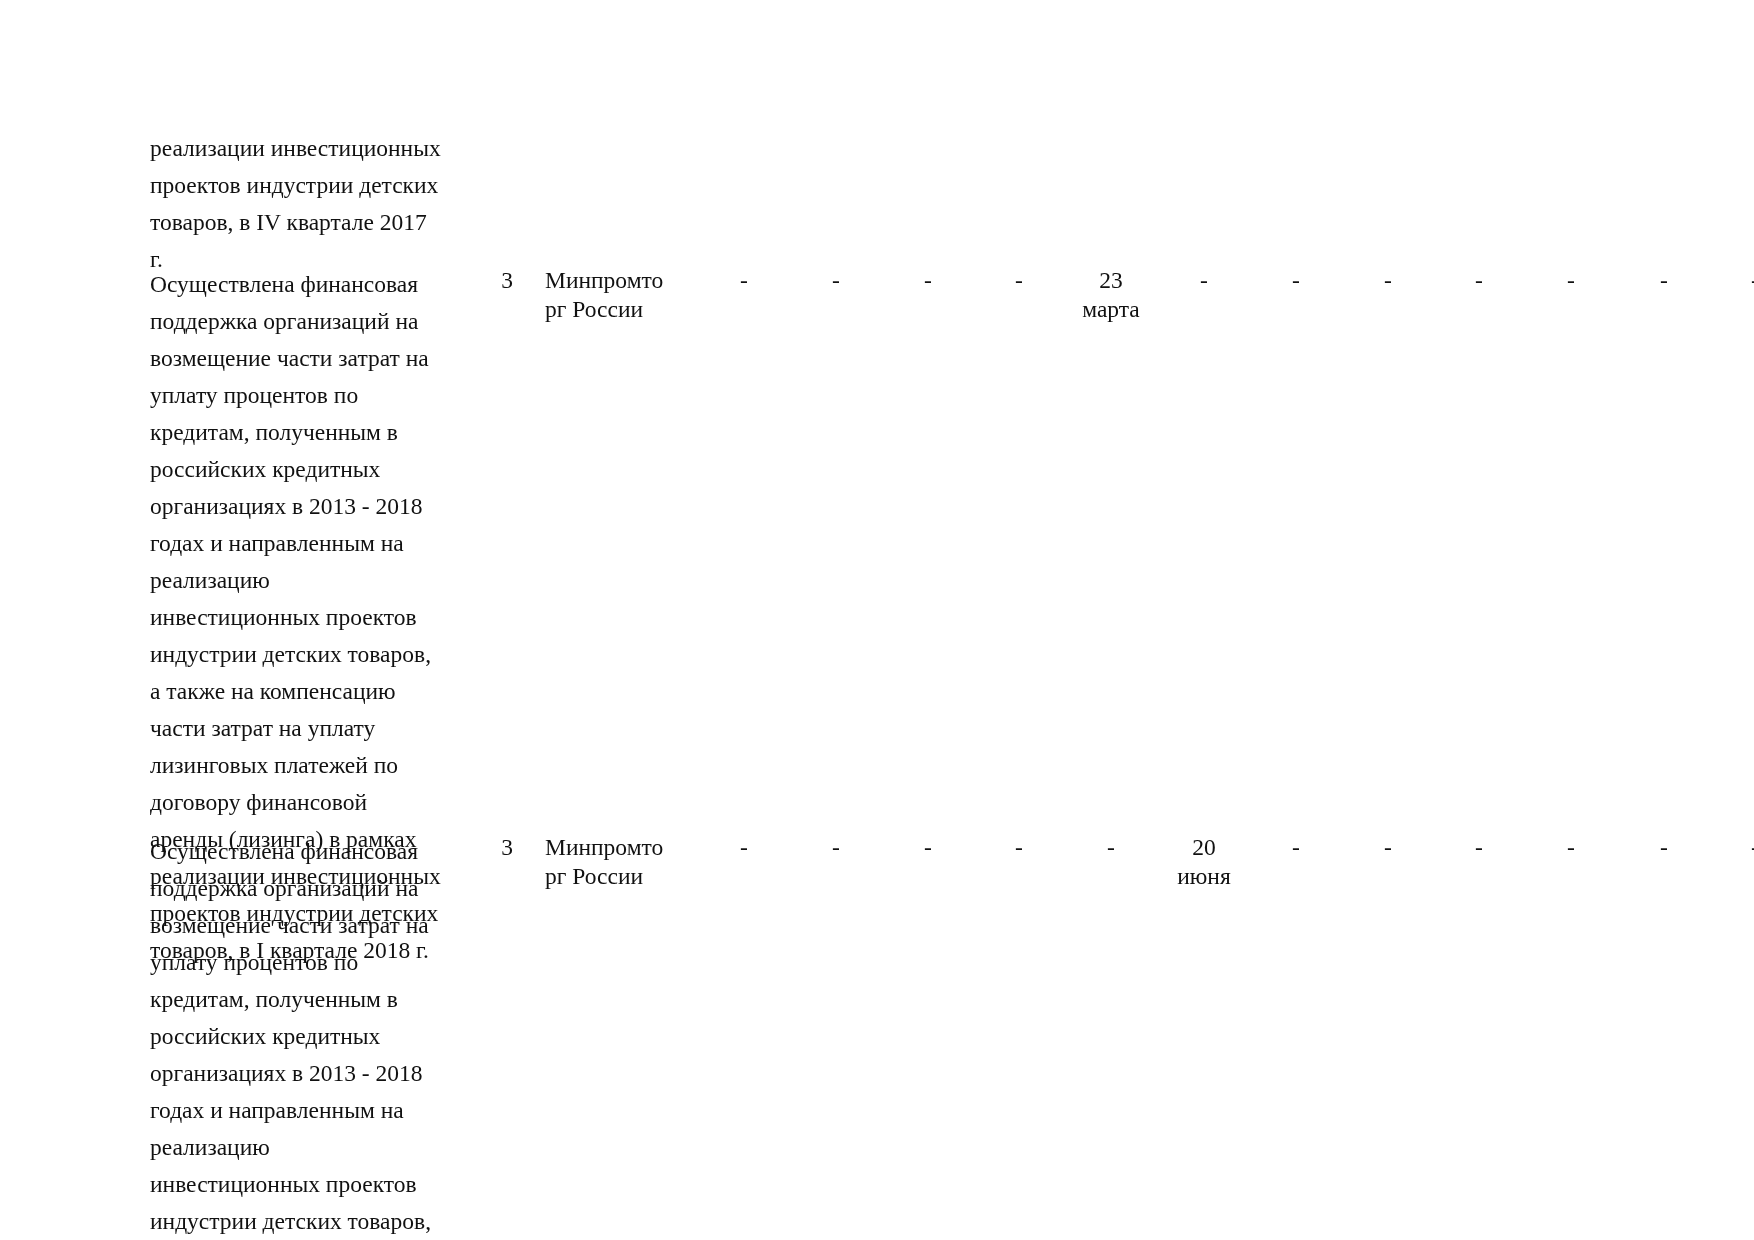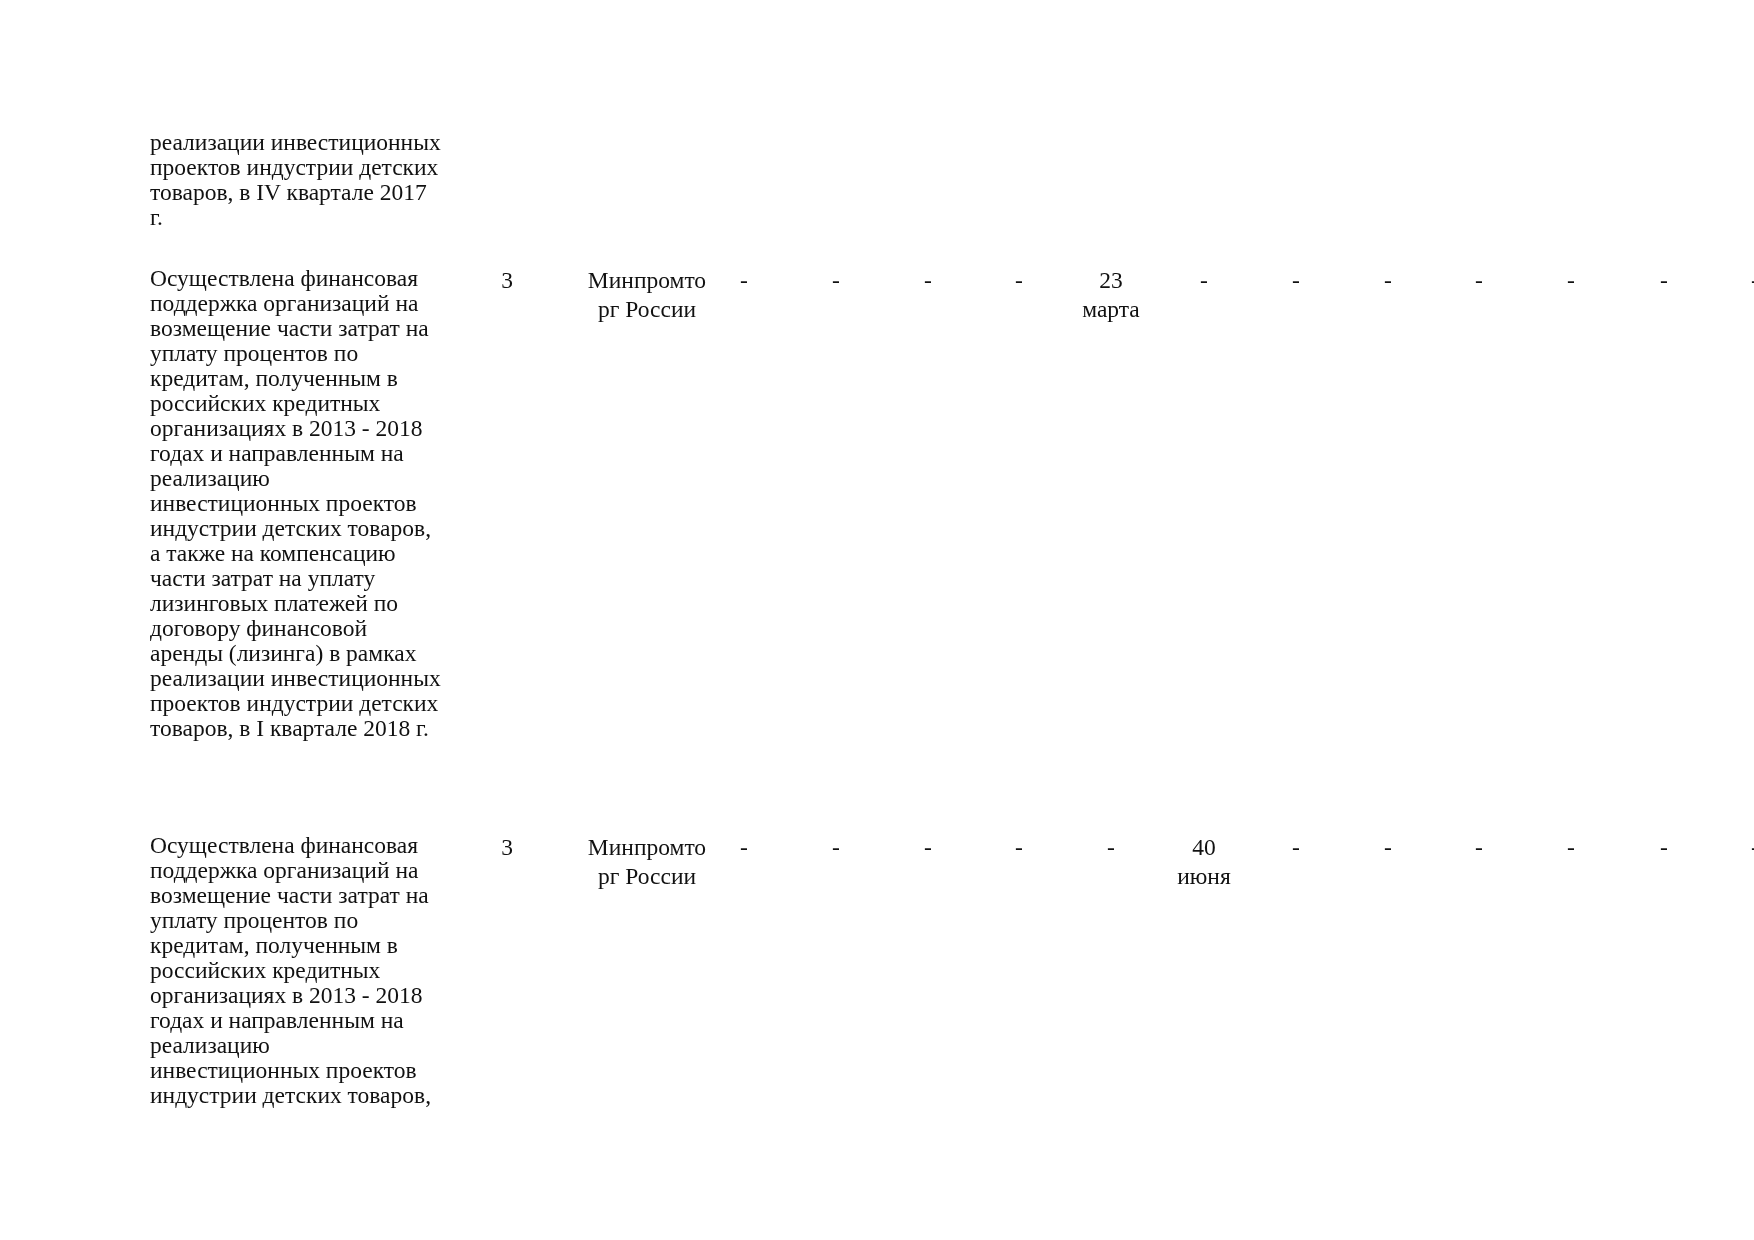--- a/index.html
+++ b/index.html
@@ -5,28 +5,28 @@
   html, body { margin: 0; padding: 0; background: #ffffff; }
   body {
     width: 1754px; height: 1240px; overflow: hidden; position: relative;
     font-family: "Liberation Serif", "DejaVu Serif", serif;
     font-size: 23.5px; color: #111111;
   }
   .page { position: absolute; left: 0; top: 0; width: 1754px; height: 1240px; }
   .row { position: absolute; left: 0; width: 1754px; }
   .desc {
     position: absolute; left: 150px; width: 320px;
-    line-height: 25px; white-space: pre-line;
+    line-height: 37px; white-space: pre-line;
   }
   .cell {
     position: absolute; top: 0; line-height: 28.7px; text-align: center;
     white-space: pre-line;
   }
   .num { left: 497px; width: 20px; }
-  .org { left: 572px; width: 150px; text-align: center; }
+  .org { left: 545px; width: 150px; text-align: left; }
   .period { width: 80px; }
 </style>
 </head>
 <body>
 
 <div class="page">
 
   <div class="row" style="top:130px;">
     <div class="desc">реализации инвестиционных
 проектов индустрии детских
@@ -85,21 +85,21 @@
 инвестиционных проектов
 индустрии детских товаров,</div>
     <div class="cell num">3</div>
     <div class="cell org">Минпромто
 рг России</div>
     <div class="cell period" style="left:704px;">-</div>
     <div class="cell period" style="left:796px;">-</div>
     <div class="cell period" style="left:888px;">-</div>
     <div class="cell period" style="left:979px;">-</div>
     <div class="cell period" style="left:1071px;">-</div>
-    <div class="cell period" style="left:1164px;">40
+    <div class="cell period" style="left:1164px;">20
 июня</div>
     <div class="cell period" style="left:1256px;">-</div>
     <div class="cell period" style="left:1348px;">-</div>
     <div class="cell period" style="left:1439px;">-</div>
     <div class="cell period" style="left:1531px;">-</div>
     <div class="cell period" style="left:1624px;">-</div>
     <div class="cell period" style="left:1715px;">-</div>
   </div>
 
 </div>

